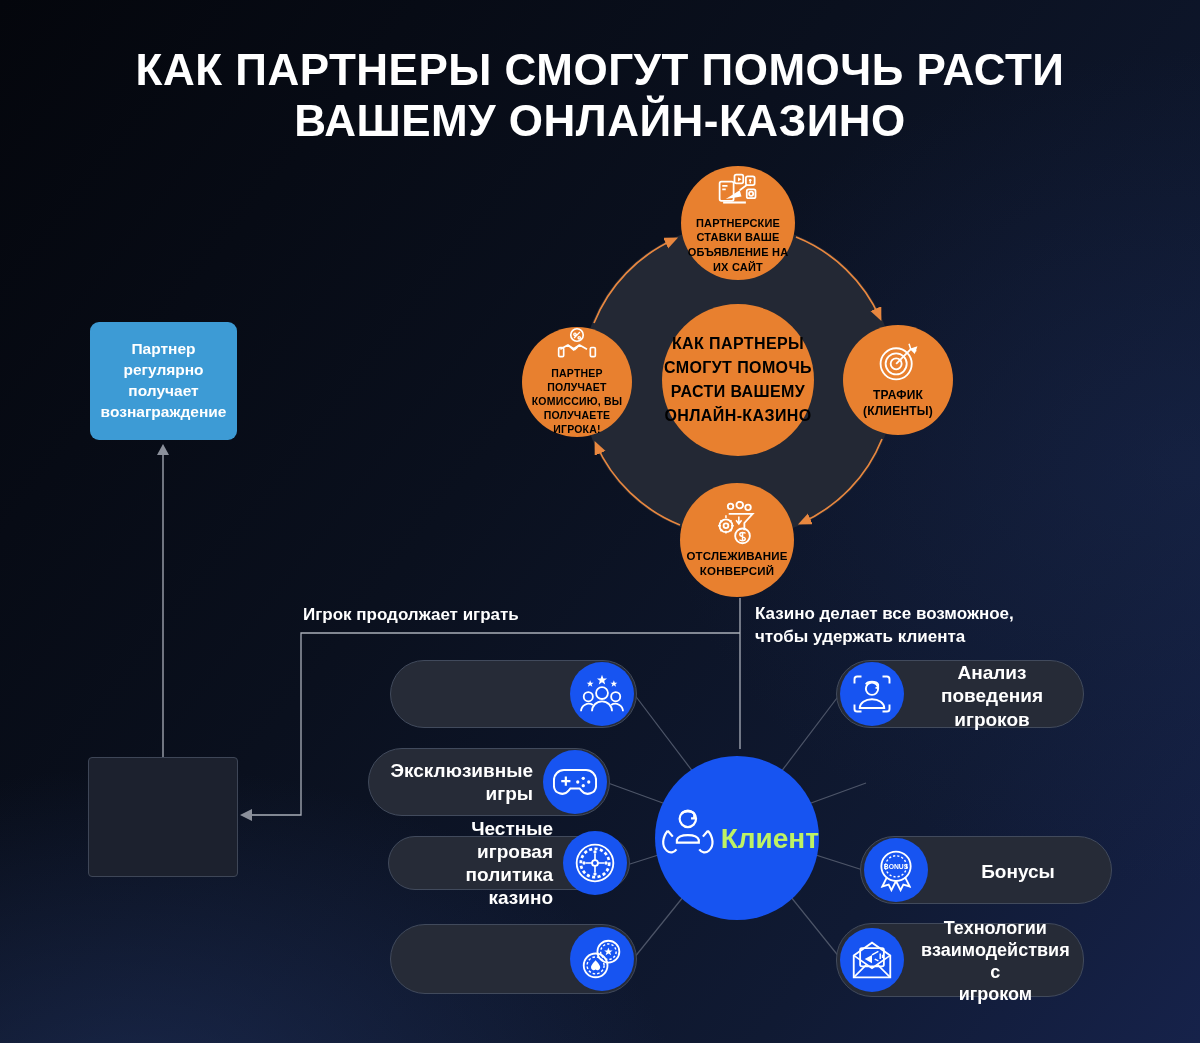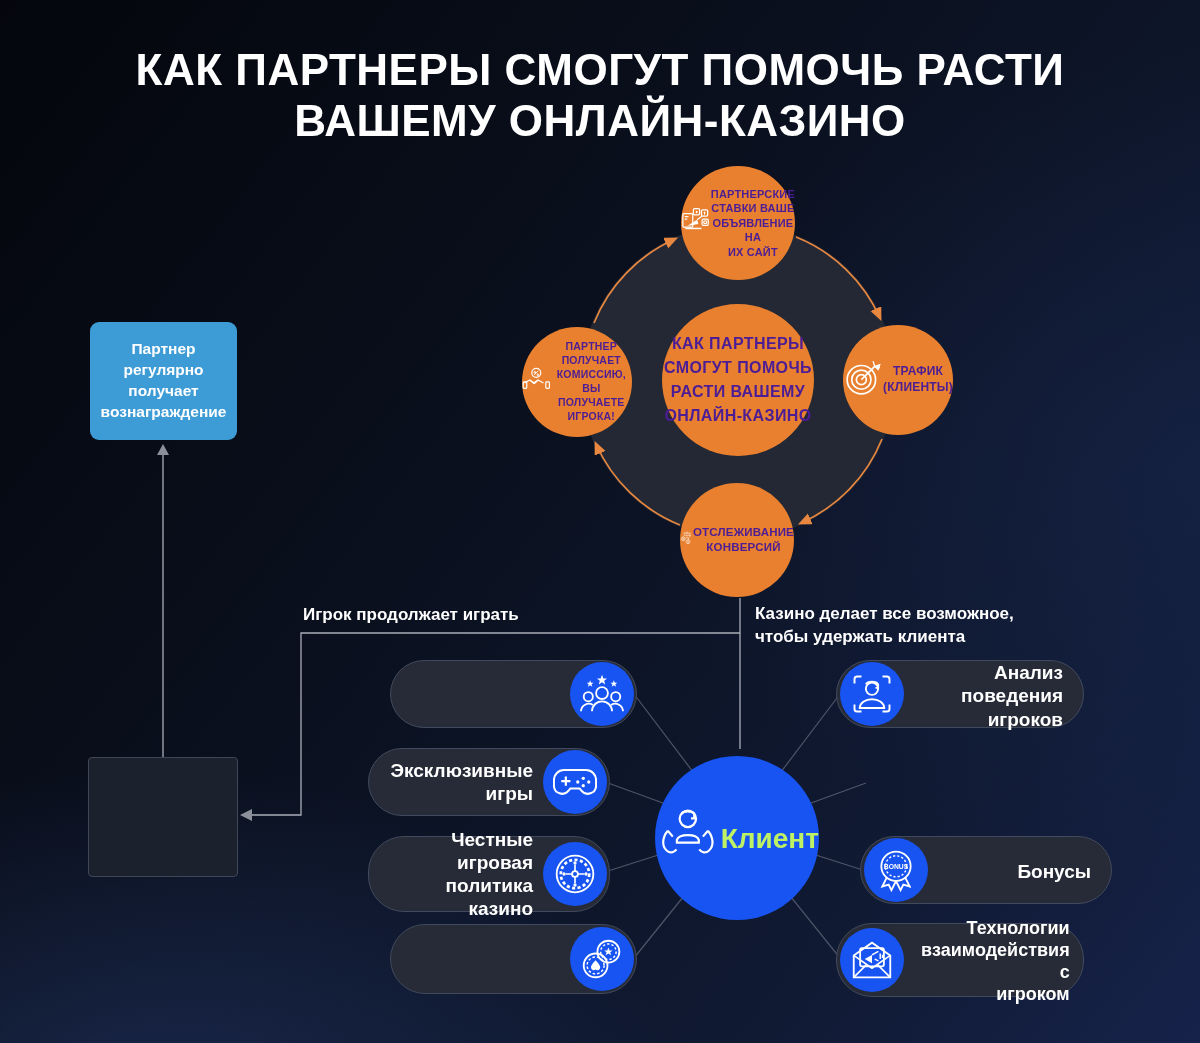--- a/index.html
+++ b/index.html
@@ -15,22 +15,22 @@
   .preline { white-space:pre-line; }
   .title {
     position:absolute; top:44px; left:0; width:100%;
     text-align:center; color:#ffffff; font-size:44px; line-height:1.17;
     font-weight:800; letter-spacing:.5px;
   }
   svg.overlay { position:absolute; left:0; top:0; }
   
   .ocircle {
     position:absolute; border-radius:50%; background:#e8802f;
-    display:flex; flex-direction:row; align-items:center; justify-content:center;
-    color:#4c1d95; text-align:center; font-weight:700;
+    display:flex; flex-direction:column; align-items:center; justify-content:center;
+    color:#000000; text-align:center; font-weight:700;
   }
   .ocircle .lbl { font-size:11px; line-height:1.32; letter-spacing:.2px; }
   .ocircle svg { display:block; margin-bottom:4px; }
   .o-center { left:662px; top:304px; width:152px; height:152px; }
   .o-center .lbl { font-size:16px; line-height:1.5; font-weight:800; letter-spacing:.4px; }
   .o-top    { left:681px; top:166px; width:114px; height:114px; }
   .o-left   { left:522px; top:327px; width:110px; height:110px; }
   .o-left .lbl { font-size:10.5px; }
   .o-right  { left:843px; top:325px; width:110px; height:110px; }
   .o-right .lbl { font-size:12px; }
@@ -53,21 +53,21 @@
   .note-left  { left:303px; top:604px; }
   .note-right { left:755px; top:603px; }
   
   .pill {
     position:absolute; background:#262b37; border:1px solid #414a5c;
     border-radius:36px; color:#fff; font-weight:700; font-size:19px; line-height:1.22;
     display:flex; align-items:center;
   }
   .pill .txt { flex:1; }
   .pill-l { justify-content:flex-end; text-align:right; padding:6px 76px 6px 24px; }
-  .pill-r { justify-content:flex-start; text-align:right; padding:6px 20px 2px 84px; }
+  .pill-r { justify-content:flex-start; text-align:center; padding:6px 20px 2px 84px; }
   .picon {
     position:absolute; top:50%; transform:translateY(-50%);
     width:64px; height:64px; border-radius:50%; background:#1754f1;
     display:flex; align-items:center; justify-content:center;
   }
   .picon-right { right:2px; }
   .picon-left  { left:3px; }
   
   .client {
     position:absolute; left:655px; top:756px; width:164px; height:164px;
@@ -251,21 +251,21 @@
         <path d="M12 4 h24 a11 11 0 0 1 11 11 v6 a9 9 0 0 1 -16 5.5 l-2 -2.5 h-10 l-2 2.5 a9 9 0 0 1 -16 -5.5 v-6 a11 11 0 0 1 11 -11 Z"></path>
         <path d="M14 11 v10 M9 16 h10" stroke-width="2.4"></path>
         <circle cx="33" cy="13" r="1.8" fill="#fff" stroke="none"></circle>
           <circle cx="39" cy="17" r="1.8" fill="#fff" stroke="none"></circle>
         <circle cx="33" cy="21" r="1.8" fill="#fff" stroke="none"></circle>
           <circle cx="27" cy="17" r="1.8" fill="#fff" stroke="none"></circle>
       </svg>
     </span>
   </div>
 
-  <div class="pill pill-l" style="left:368px; top:836px; width:242px; height:76px;">
+  <div class="pill pill-l" style="left:388px; top:836px; width:242px; height:54px;">
     <div class="txt preline">Честные игровая
 политика казино</div>
     <span class="picon picon-right">
       <svg width="44" height="44" viewBox="0 0 48 48" fill="none" stroke="#fff" stroke-width="2">
         <circle cx="24" cy="24" r="20"></circle>
         <circle cx="24" cy="24" r="15.5" stroke-dasharray="3.4 2.6" stroke-width="3"></circle>
         <circle cx="24" cy="24" r="3.2"></circle>
         <path d="M24 20.8 v-7 M24 27.2 v7 M20.8 24 h-7 M27.2 24 h7" stroke-width="1.8"></path>
         <circle cx="24" cy="12" r="1.8" fill="#fff" stroke="none"></circle>
           <circle cx="24" cy="36" r="1.8" fill="#fff" stroke="none"></circle>

